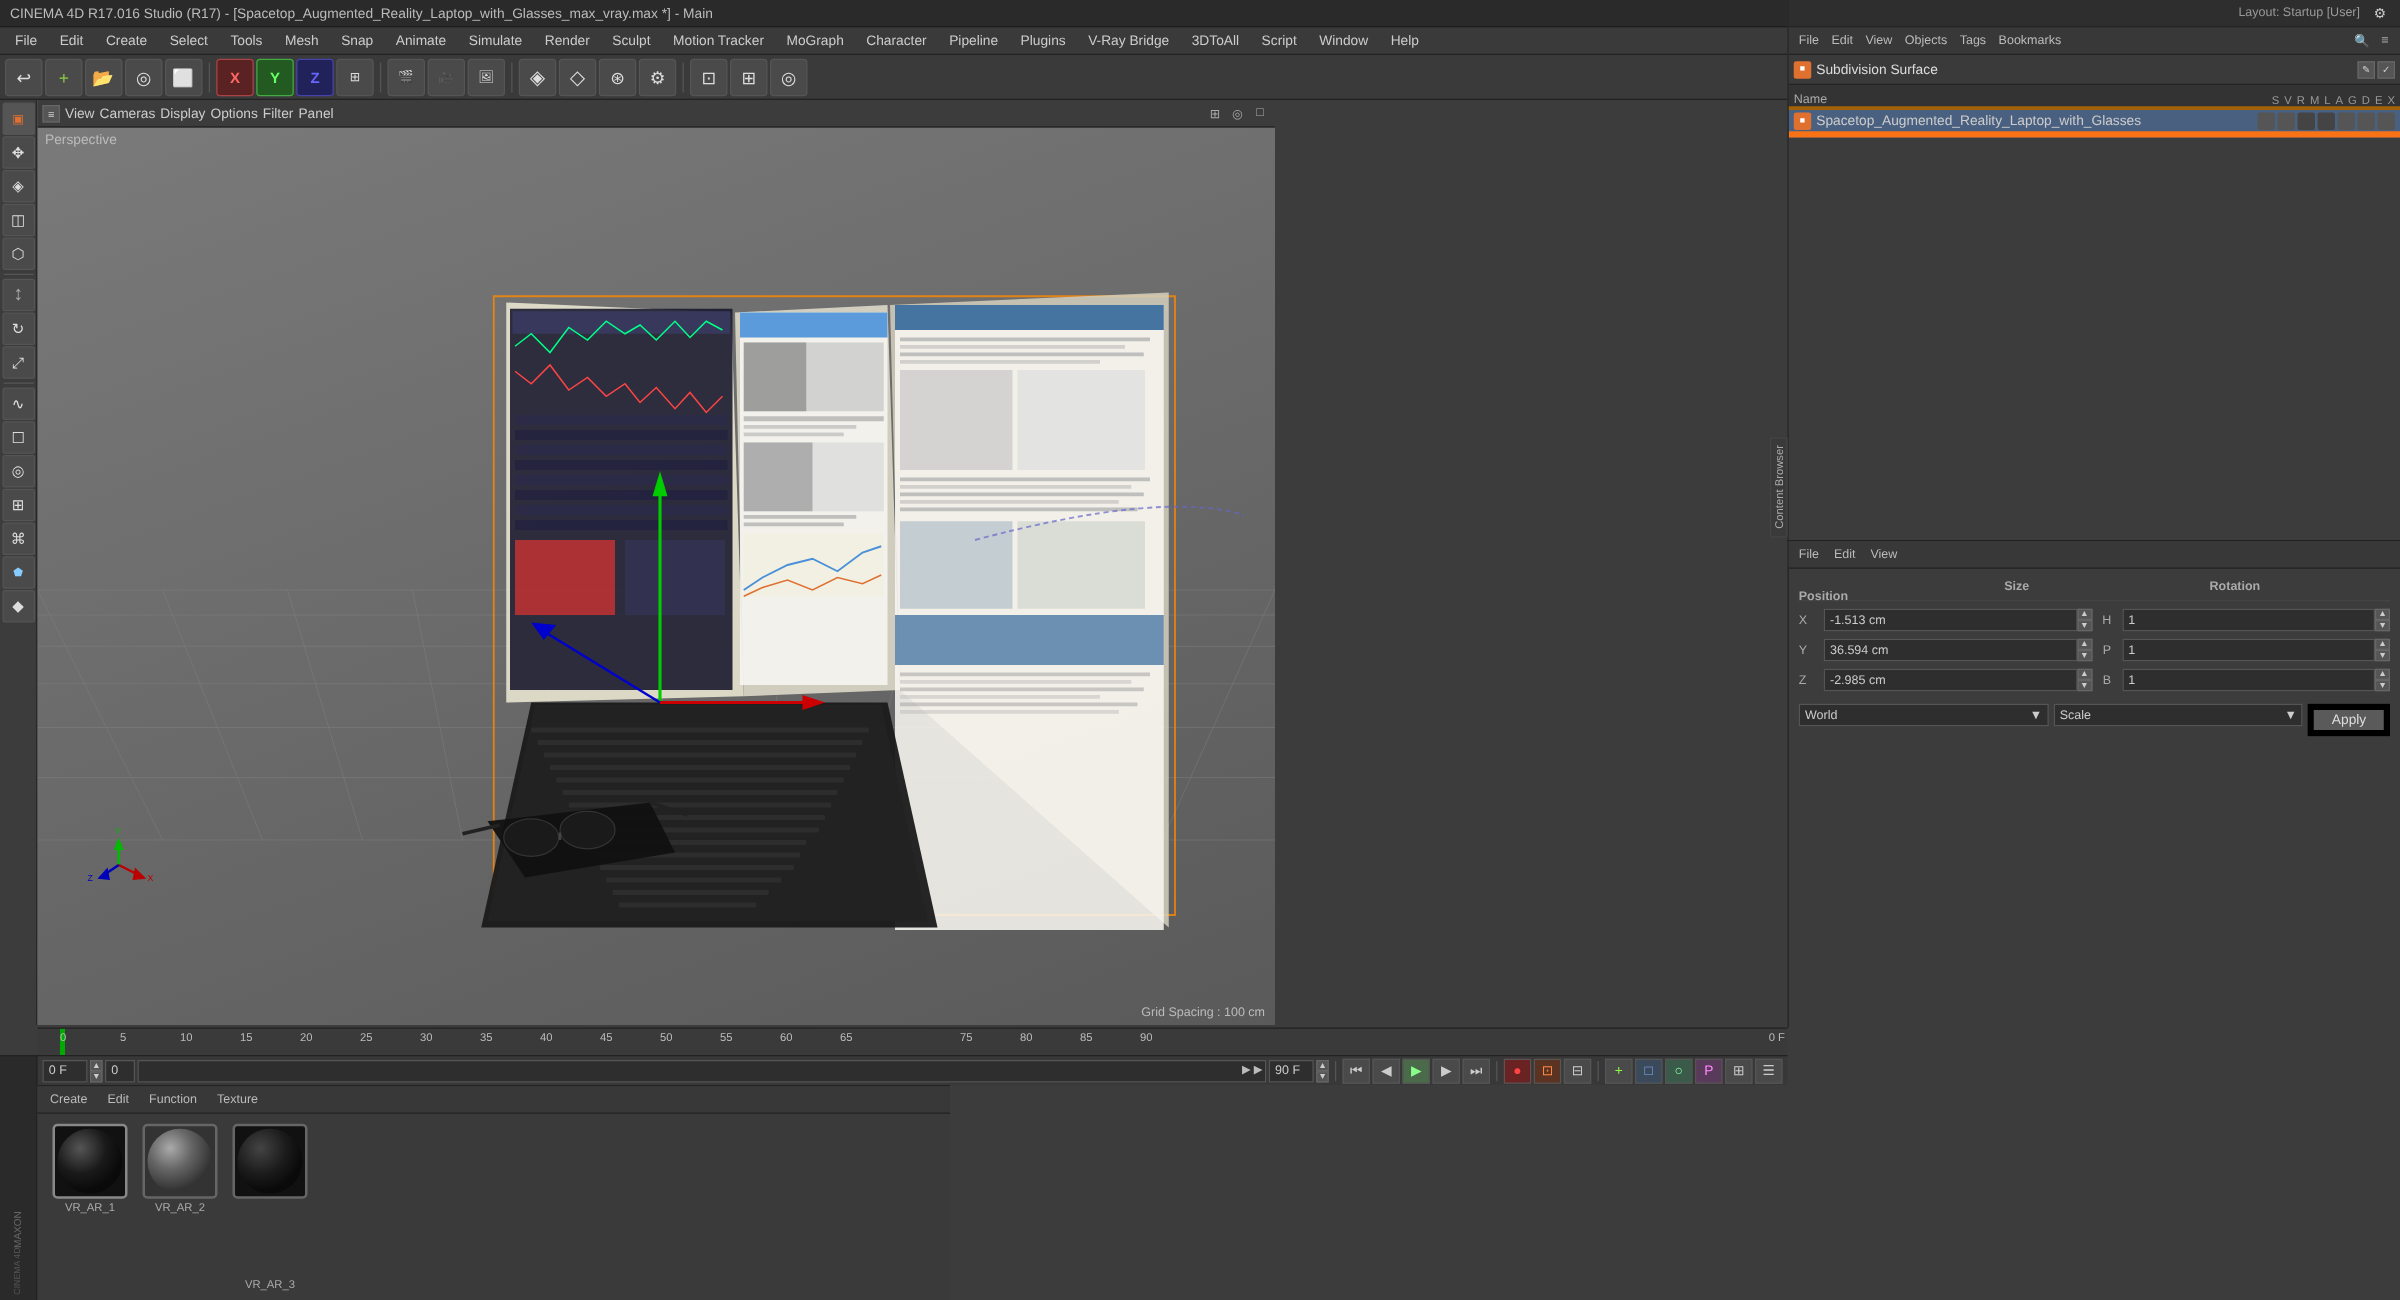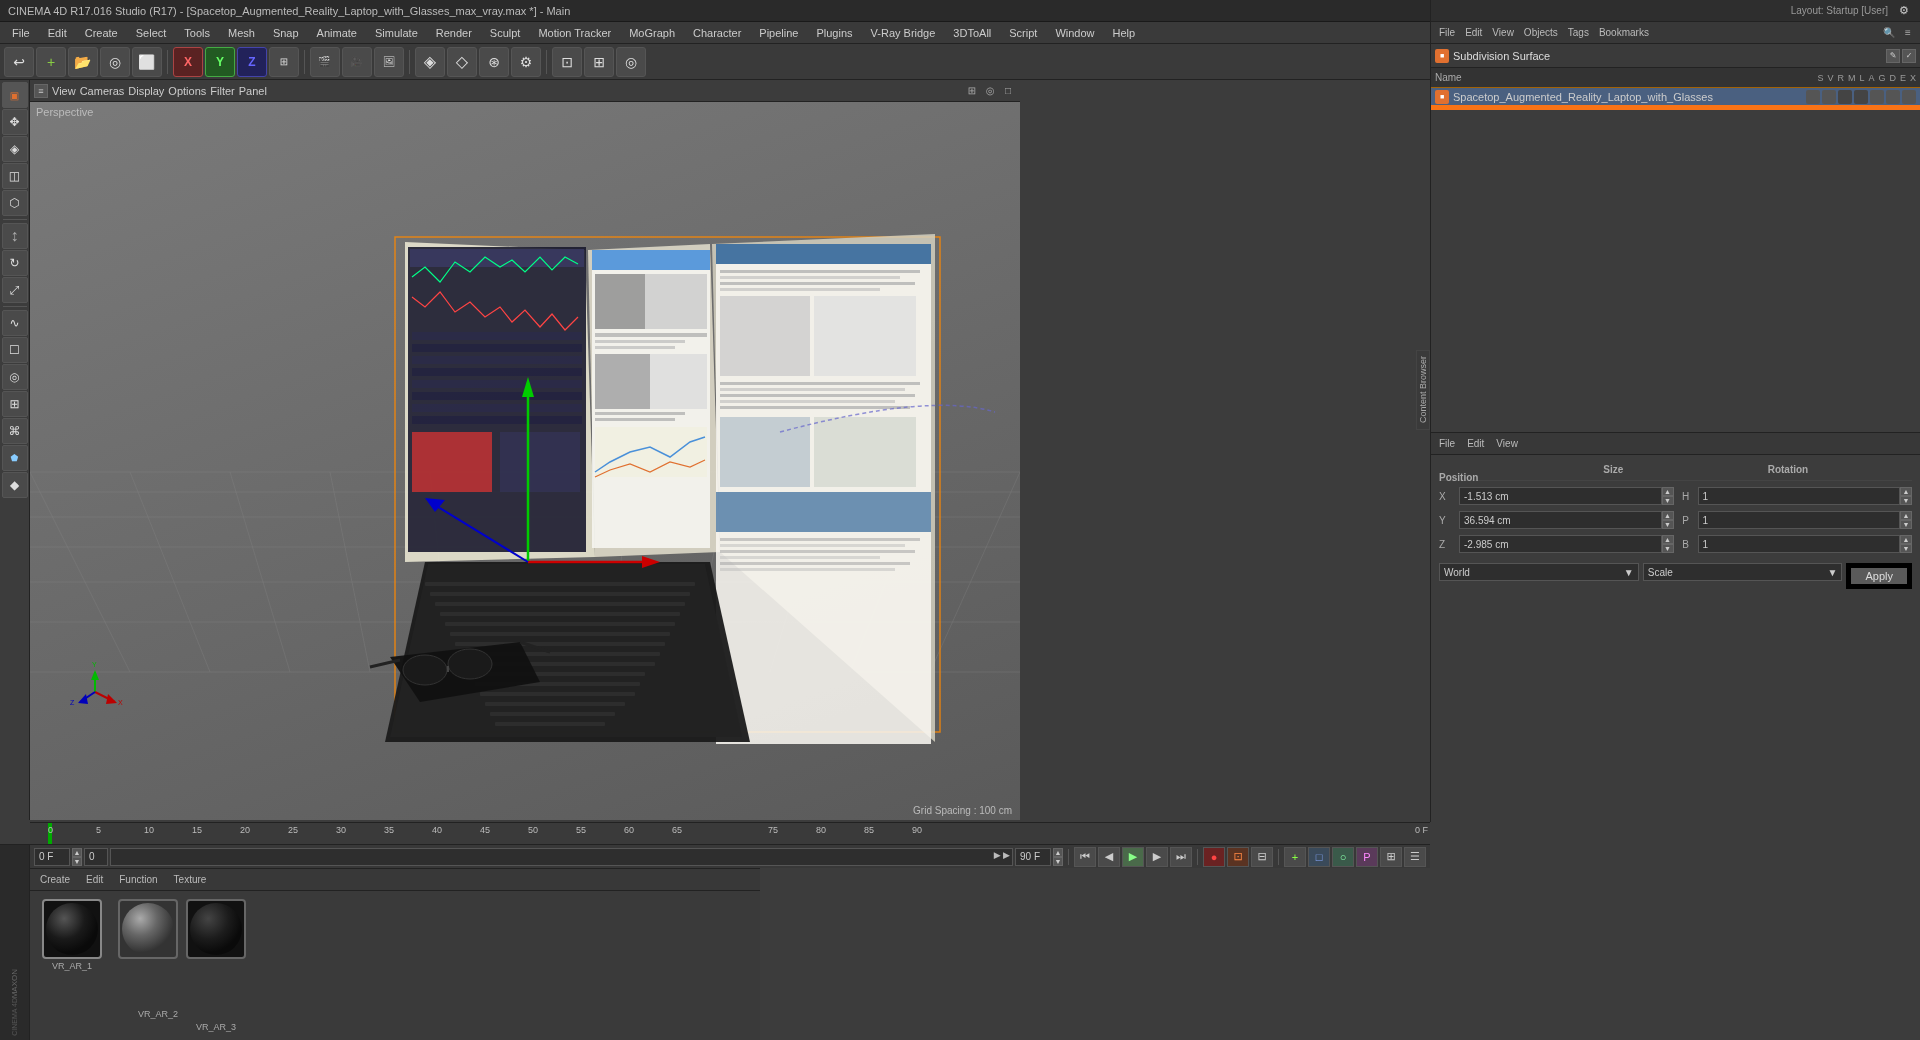--- a/index.html
+++ b/index.html
@@ -429,21 +429,21 @@
 
   <div style="height:24px;background:#3a3a3a;border-bottom:1px solid #222;display:flex;align-items:center;padding:0 4px;gap:4px;">
     <div style="width:14px;height:14px;background:#e07030;border-radius:2px;display:flex;align-items:center;justify-content:center;font-size:7px;color:#fff;">■</div>
     <span style="font-size:11px;color:#ddd;">Subdivision Surface</span>
     <div style="margin-left:auto;display:flex;gap:2px;">
       <div style="width:14px;height:14px;background:#555;border:1px solid #666;display:flex;align-items:center;justify-content:center;font-size:8px;cursor:pointer;">✎</div>
       <div style="width:14px;height:14px;background:#555;border:1px solid #666;display:flex;align-items:center;justify-content:center;font-size:8px;cursor:pointer;">✓</div>
     </div>
   </div>
 
-  <div style="height:20px;background:#333;border-bottom:1px solid #a16207;display:flex;align-items:center;padding:0 4px;font-size:10px;color:#aaa;">
+  <div style="height:20px;background:#333;border-bottom:3px solid #a16207;display:flex;align-items:flex-end;padding:0 4px;font-size:10px;color:#aaa;">
     <span style="flex:1;">Name</span>
     <div style="display:flex;gap:4px;font-size:9px;color:#999;">
       <span>S</span>
       <span>V</span>
       <span>R</span>
       <span>M</span>
       <span>L</span>
       <span>A</span>
       <span>G</span>
       <span>D</span>
@@ -654,21 +654,21 @@
               <stop offset="60%" stop-color="#1a1a1a"></stop>
               <stop offset="100%" stop-color="#0a0a0a"></stop>
             </radialGradient>
           </defs>
           <circle cx="28" cy="28" r="26" fill="url(#g1)"></circle>
         </svg>
       </div>
       <span style="font-size:9px;color:#aaa;text-align:center;margin-top:2px;">VR_AR_1</span>
     </div>
 
-    <div style="width:68px;display:flex;flex-direction:column;align-items:flex-end;cursor:pointer;gap:48px;">
+    <div style="width:68px;display:flex;flex-direction:column;align-items:center;cursor:pointer;">
       <div style="width:60px;height:60px;border-radius:4px;border:2px solid #666;overflow:hidden;display:flex;align-items:center;justify-content:center;background:#333;">
         <svg width="56" height="56" viewBox="0 0 56 56">
           <defs>
             <radialGradient id="g2" cx="35%" cy="30%" r="65%">
               <stop offset="0%" stop-color="#aaa"></stop>
               <stop offset="50%" stop-color="#666"></stop>
               <stop offset="100%" stop-color="#333"></stop>
             </radialGradient>
           </defs>
           <circle cx="28" cy="28" r="26" fill="url(#g2)"></circle>

